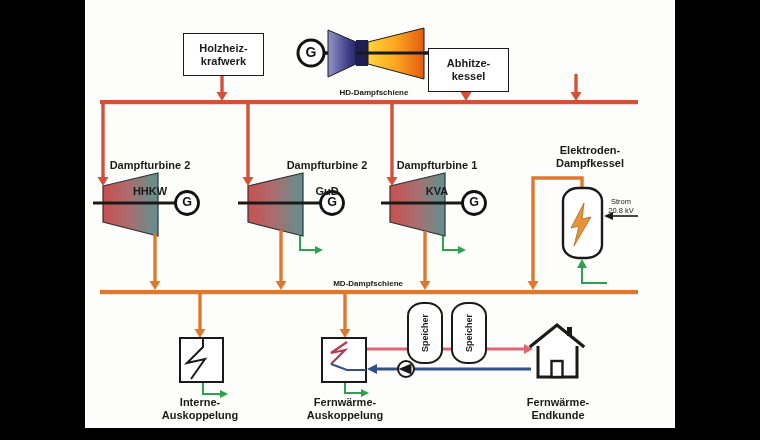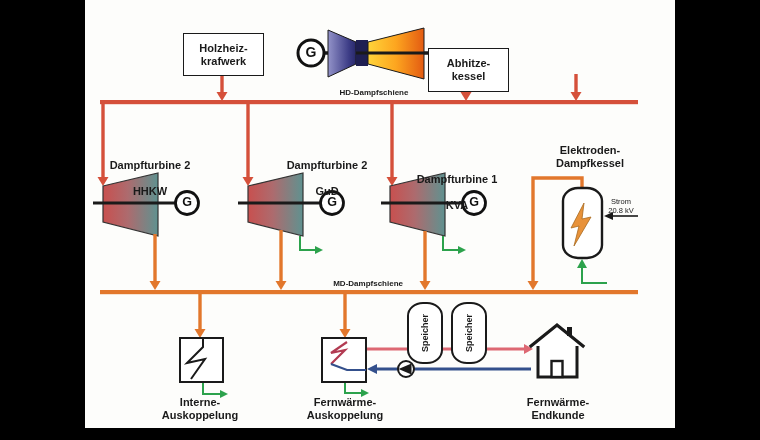--- a/index.html
+++ b/index.html
@@ -184,21 +184,21 @@
   <div class="lbl buslbl" style="left:303px;top:279px;width:100px;text-align:right;">MD-Dampfschiene</div>
 
   <div class="lbl" style="left:105px;top:146px;width:90px;font-size:11px;">
     <span style="display:block">Dampfturbine 2</span>
     <span style="display:block">HHKW</span>
   </div>
   <div class="lbl" style="left:250px;top:146px;width:90px;font-size:11px;margin-left:32px;">
     <span style="display:block">Dampfturbine 2</span>
     <span style="display:block">GuD</span>
   </div>
-  <div class="lbl" style="left:392px;top:160px;width:90px;font-size:11px;margin-left:20px;">
+  <div class="lbl" style="left:392px;top:146px;width:90px;font-size:11px;">
     <span style="display:block">Dampfturbine 1</span>
     <span style="display:block">KVA</span>
   </div>
   <div class="lbl" style="left:545px;top:144px;width:90px;font-size:11px;">Elektroden-
 Dampfkessel</div>
 
   <div class="glabel" style="left:298px;top:45px;width:26px;font-size:14px;line-height:15px;">G</div>
   <div class="glabel" style="left:174px;top:196px;width:26px;font-size:12.5px;line-height:13px;">G</div>
   <div class="glabel" style="left:319px;top:196px;width:26px;font-size:12.5px;line-height:13px;">G</div>
   <div class="glabel" style="left:461px;top:196px;width:26px;font-size:12.5px;line-height:13px;">G</div>

